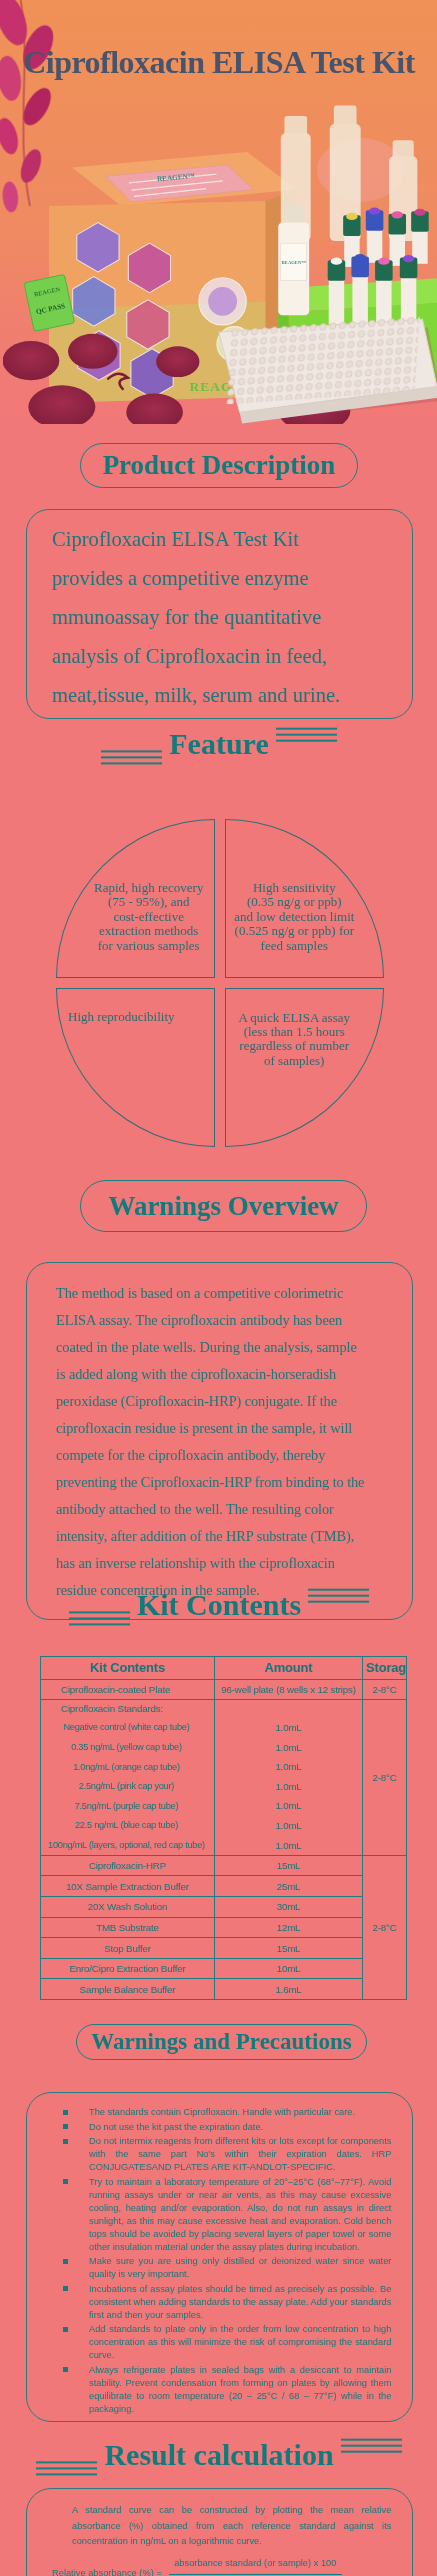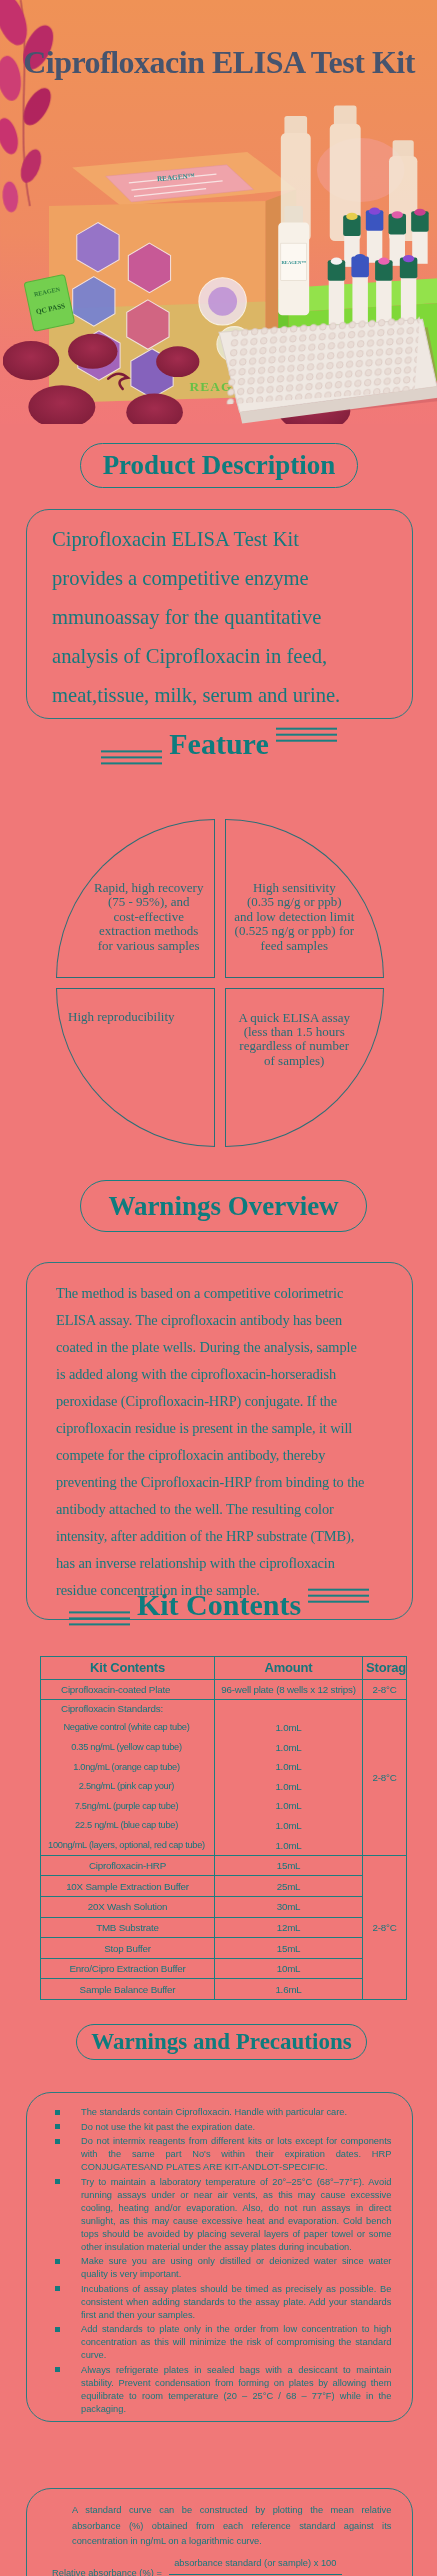--- a/index.html
+++ b/index.html
@@ -52,21 +52,21 @@
   #kit-table th,#kit-table td{border:1px solid #1e7d80;padding:0 3.1px;font-size:9.8px;
       letter-spacing:-0.2px;overflow:hidden;}
   #kit-table th{font-size:13px;font-weight:bold;height:21.6px;}
   #kit-table td{text-align:center;}
   #kit-table td.l{text-align:left;padding-left:20px;}
   #kit-table td.r{text-align:center;padding-right:5.2px;font-size:9.3px;letter-spacing:-0.3px;}
   #kit-table td.nb{border-top:none;border-bottom:none;}
   #kit-table tr.h40 td{height:19.6px;}
   #kit-table tr.h36 td{height:17.5px;}
   
-  #warn-box{left:26px;top:2092px;width:387px;height:330px;border-radius:25px;}
+  #warn-box{left:26px;top:2092px;width:387px;height:330px;border-radius:25px;padding-left:8px;}
   #warn-box ul{margin:0;padding:13.4px 20.6px 0 27px;list-style:none;}
   #warn-box li{position:relative;margin:0 0 1.5px 0;padding-left:27px;text-align:justify;
       font-family:"Liberation Sans",sans-serif;font-size:9.3px;line-height:13px;color:#15797d;}
   #warn-box li::before{content:"";position:absolute;left:1px;top:3.6px;width:4.6px;height:4.6px;background:#15797d;}
   
   #result-box{left:26px;top:2488px;width:387px;height:224px;border-radius:25px;
       font-family:"Liberation Sans",sans-serif;}
   #result-box .inner{padding:14.4px 20.6px 0 25px;font-size:9.3px;line-height:15.5px;color:#15797d;}
   #result-box p{margin:0;}
   #result-box .just{text-align:justify;margin-left:20px;}
@@ -384,20 +384,33 @@
         <li>Do not use the kit past the expiration date.</li>
         <li>Do not intermix reagents from different kits or lots except for components with the same part No's within their expiration dates. HRP CONJUGATESAND PLATES ARE KIT-ANDLOT-SPECIFIC.</li>
         <li>Try to maintain a laboratory temperature of 20°–25°C (68°–77°F). Avoid running assays under or near air vents, as this may cause excessive cooling, heating and/or evaporation. Also, do not run assays in direct sunlight, as this may cause excessive heat and evaporation. Cold bench tops should be avoided by placing several layers of paper towel or some other insulation material under the assay plates during incubation.</li>
         <li>Make sure you are using only distilled or deionized water since water quality is very important.</li>
         <li>Incubations of assay plates should be timed as precisely as possible. Be consistent when adding standards to the assay plate. Add your standards first and then your samples.</li>
         <li>Add standards to plate only in the order from low concentration to high concentration as this will minimize the risk of compromising the standard curve.</li>
         <li>Always refrigerate plates in sealed bags with a desiccant to maintain stability. Prevent condensation from forming on plates by allowing them equilibrate to room temperature (20 – 25°C / 68 – 77°F) while in the packaging.</li>
       </ul>
   </div>
 
+  <div class="sec-head" id="result-head">
+    <span class="rule3 lo">
+        <i></i>
+        <i></i>
+        <i></i>
+      </span>
+    <span>Result calculation</span>
+    <span class="rule3 hi">
+        <i></i>
+        <i></i>
+        <i></i>
+      </span>
+  </div>
   <div class="tbox" id="result-box">
     <div class="inner">
       <p class="just">A standard curve can be constructed by plotting the mean relative absorbance (%) obtained from each reference standard against its concentration in ng/mL on a logarithmic curve.</p>
       <div class="formula">
         <span class="lbl">Relative absorbance (%) =</span>
         <span class="frac">
           <span class="num">absorbance standard (or sample) x 100</span>
           <span class="den">absorbance zero standard</span>
         </span>
       </div>

